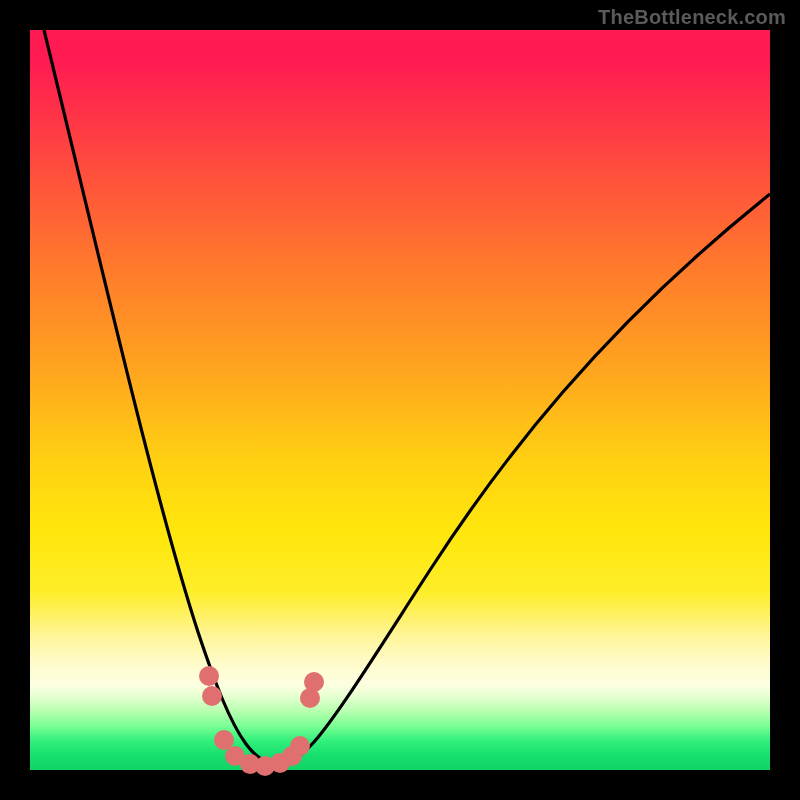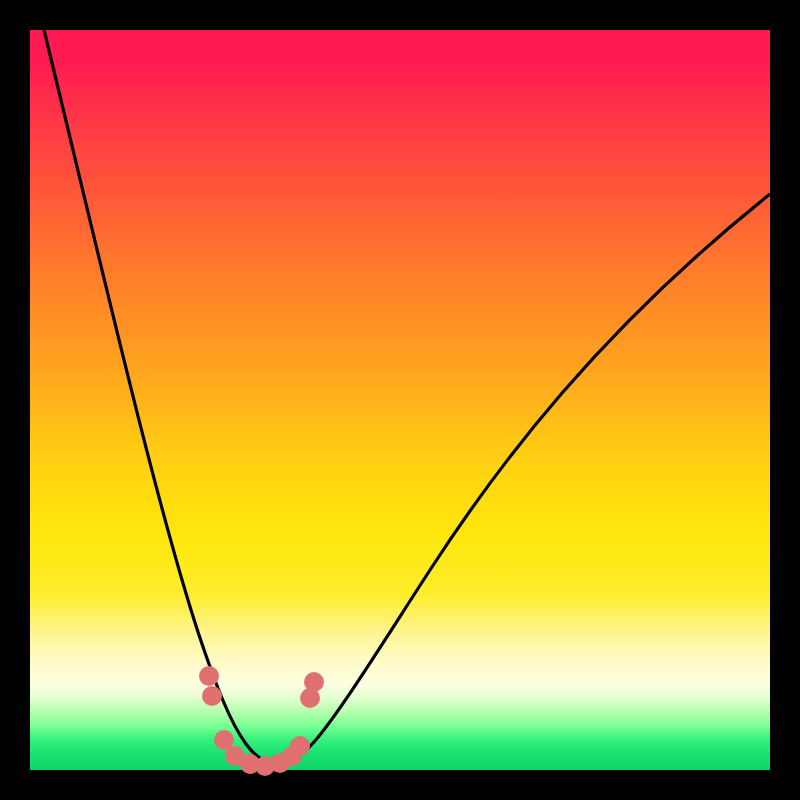--- a/index.html
+++ b/index.html
@@ -88,13 +88,14 @@
         <circle cx="220" cy="734" r="10"></circle>
         <circle cx="235" cy="736" r="10"></circle>
         <circle cx="250" cy="733" r="10"></circle>
         <circle cx="262" cy="726" r="10"></circle>
         <circle cx="270" cy="716" r="10"></circle>
         <circle cx="280" cy="668" r="10"></circle>
         <circle cx="284" cy="652" r="10"></circle>
       </g>
     </svg>
   </div>
+  <div class="watermark">TheBottleneck.com</div>
 </div>
 
 </body></html>

